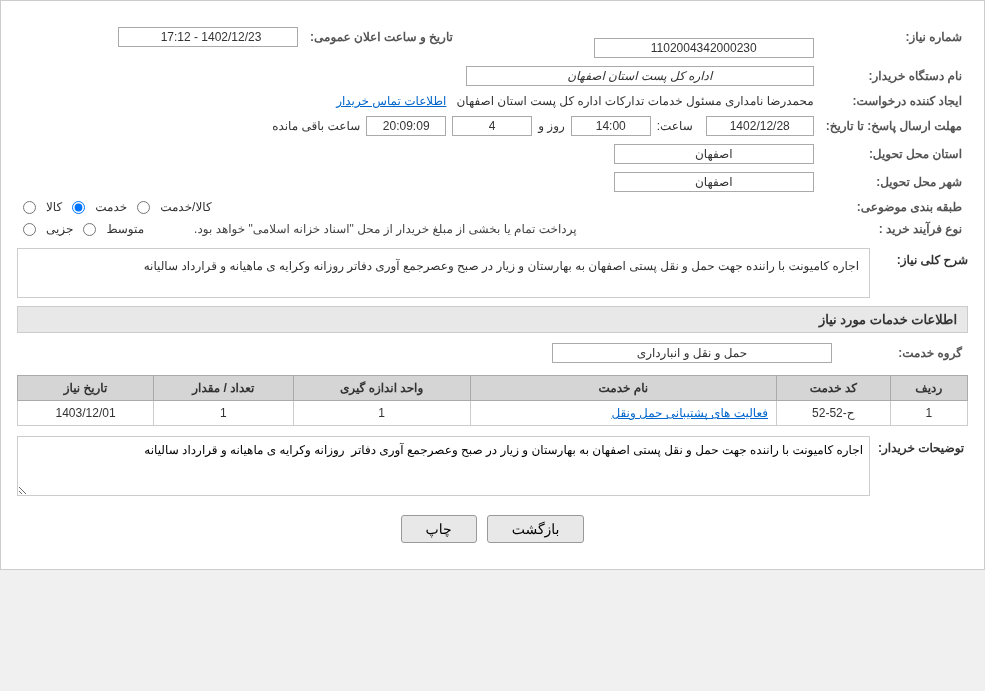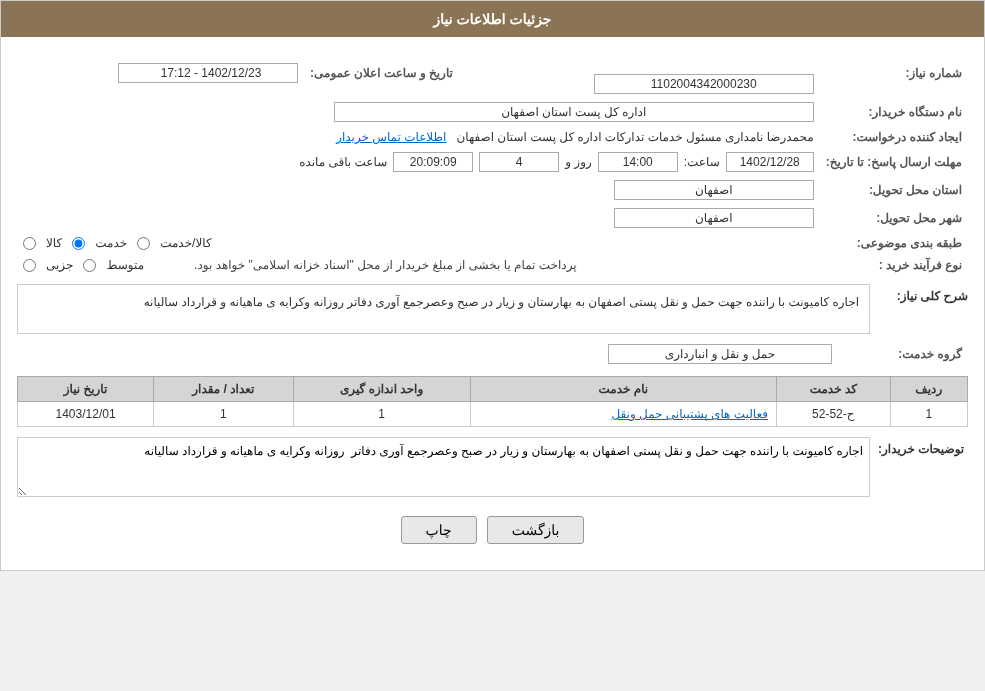--- a/index.html
+++ b/index.html
@@ -157,61 +157,58 @@
       font-family: Tahoma, Arial, sans-serif;
       resize: vertical;
       direction: rtl;
     }
   </style>
 </head>
 <body>
 
 <div class="page-wrapper">
 
-  <div class="header-bar">
-    <span>جزئیات اطلاعات نیاز</span>
-  </div>
 
   <div class="main-content">
 
     <table class="info-table">
 
       <tbody>
           <tr>
         <td class="label-cell">شماره نیاز:</td>
         <td class="value-cell">
           <span class="input-box input-box-wide">1102004342000230</span>
         </td>
         <td class="label-cell" style="text-align:center; padding-right:20px;">تاریخ و ساعت اعلان عمومی:</td>
         <td class="value-cell">
           <span class="input-box" style="width:180px;padding-left:12px;">1402/12/23 - 17:12</span>
         </td>
       </tr>
 
       <tr>
         <td class="label-cell">نام دستگاه خریدار:</td>
         <td class="value-cell" colspan="3">
-          <span class="input-box" style="width:480px;">اداره کل پست استان اصفهان</span>
+          <span class="input-box" style="width:348px;font-style:italic;">اداره کل پست استان اصفهان</span>
         </td>
       </tr>
 
       <tr>
         <td class="label-cell">ایجاد کننده درخواست:</td>
         <td class="value-cell" colspan="3">
           <span>محمدرضا نامداری مسئول خدمات تدارکات اداره کل پست استان اصفهان</span>
           &nbsp;
           <span class="blue-link">اطلاعات تماس خریدار</span>
         </td>
       </tr>
 
       <tr>
         <td class="label-cell">مهلت ارسال پاسخ: تا تاریخ:</td>
         <td class="value-cell" colspan="3">
           <span style="display:inline-flex; align-items:center; gap:6px; direction:rtl;">
-            <span class="input-box" style="width:88px;">1402/12/28</span>
+            <span class="input-box" style="width:108px;margin-left:7px;">1402/12/28</span>
             <span>ساعت:</span>
             <span class="input-box" style="width:70px;">14:00</span>
             <span>روز و</span>
             <span class="input-box" style="width:40px;">4</span>
             <span class="input-box" style="width:80px;">20:09:09</span>
             <span>ساعت باقی مانده</span>
           </span>
         </td>
       </tr>
 
@@ -268,27 +265,28 @@
         </td>
       </tr>
     </tbody>
       </table>
 
     <div style="display:flex; align-items:flex-start; gap:8px; margin:6px 0;">
       <div style="font-weight:bold; white-space:nowrap; min-width:90px; text-align:right; padding-top:5px;">شرح کلی نیاز:</div>
       <div class="description-box" style="flex:1;">اجاره کامیونت با راننده جهت حمل و نقل پستی اصفهان به بهارستان و زیار در صبح وعصرجمع آوری دفاتر  روزانه وکرایه ی ماهیانه و قرارداد سالیانه</div>
     </div>
 
+    <div class="section-title">اطلاعات خدمات مورد نیاز</div>
 
     <table class="info-table">
       <tbody>
           <tr>
         <td class="label-cell">گروه خدمت:</td>
         <td class="value-cell">
-          <span class="input-box" style="width:224px;">حمل و نقل و انبارداری</span>
+          <span class="input-box" style="width:280px;">حمل و نقل و انبارداری</span>
         </td>
       </tr>
     </tbody>
       </table>
 
     <table class="data-table">
       <thead>
         <tr>
           <th>ردیف</th>
           <th>کد خدمت</th>

